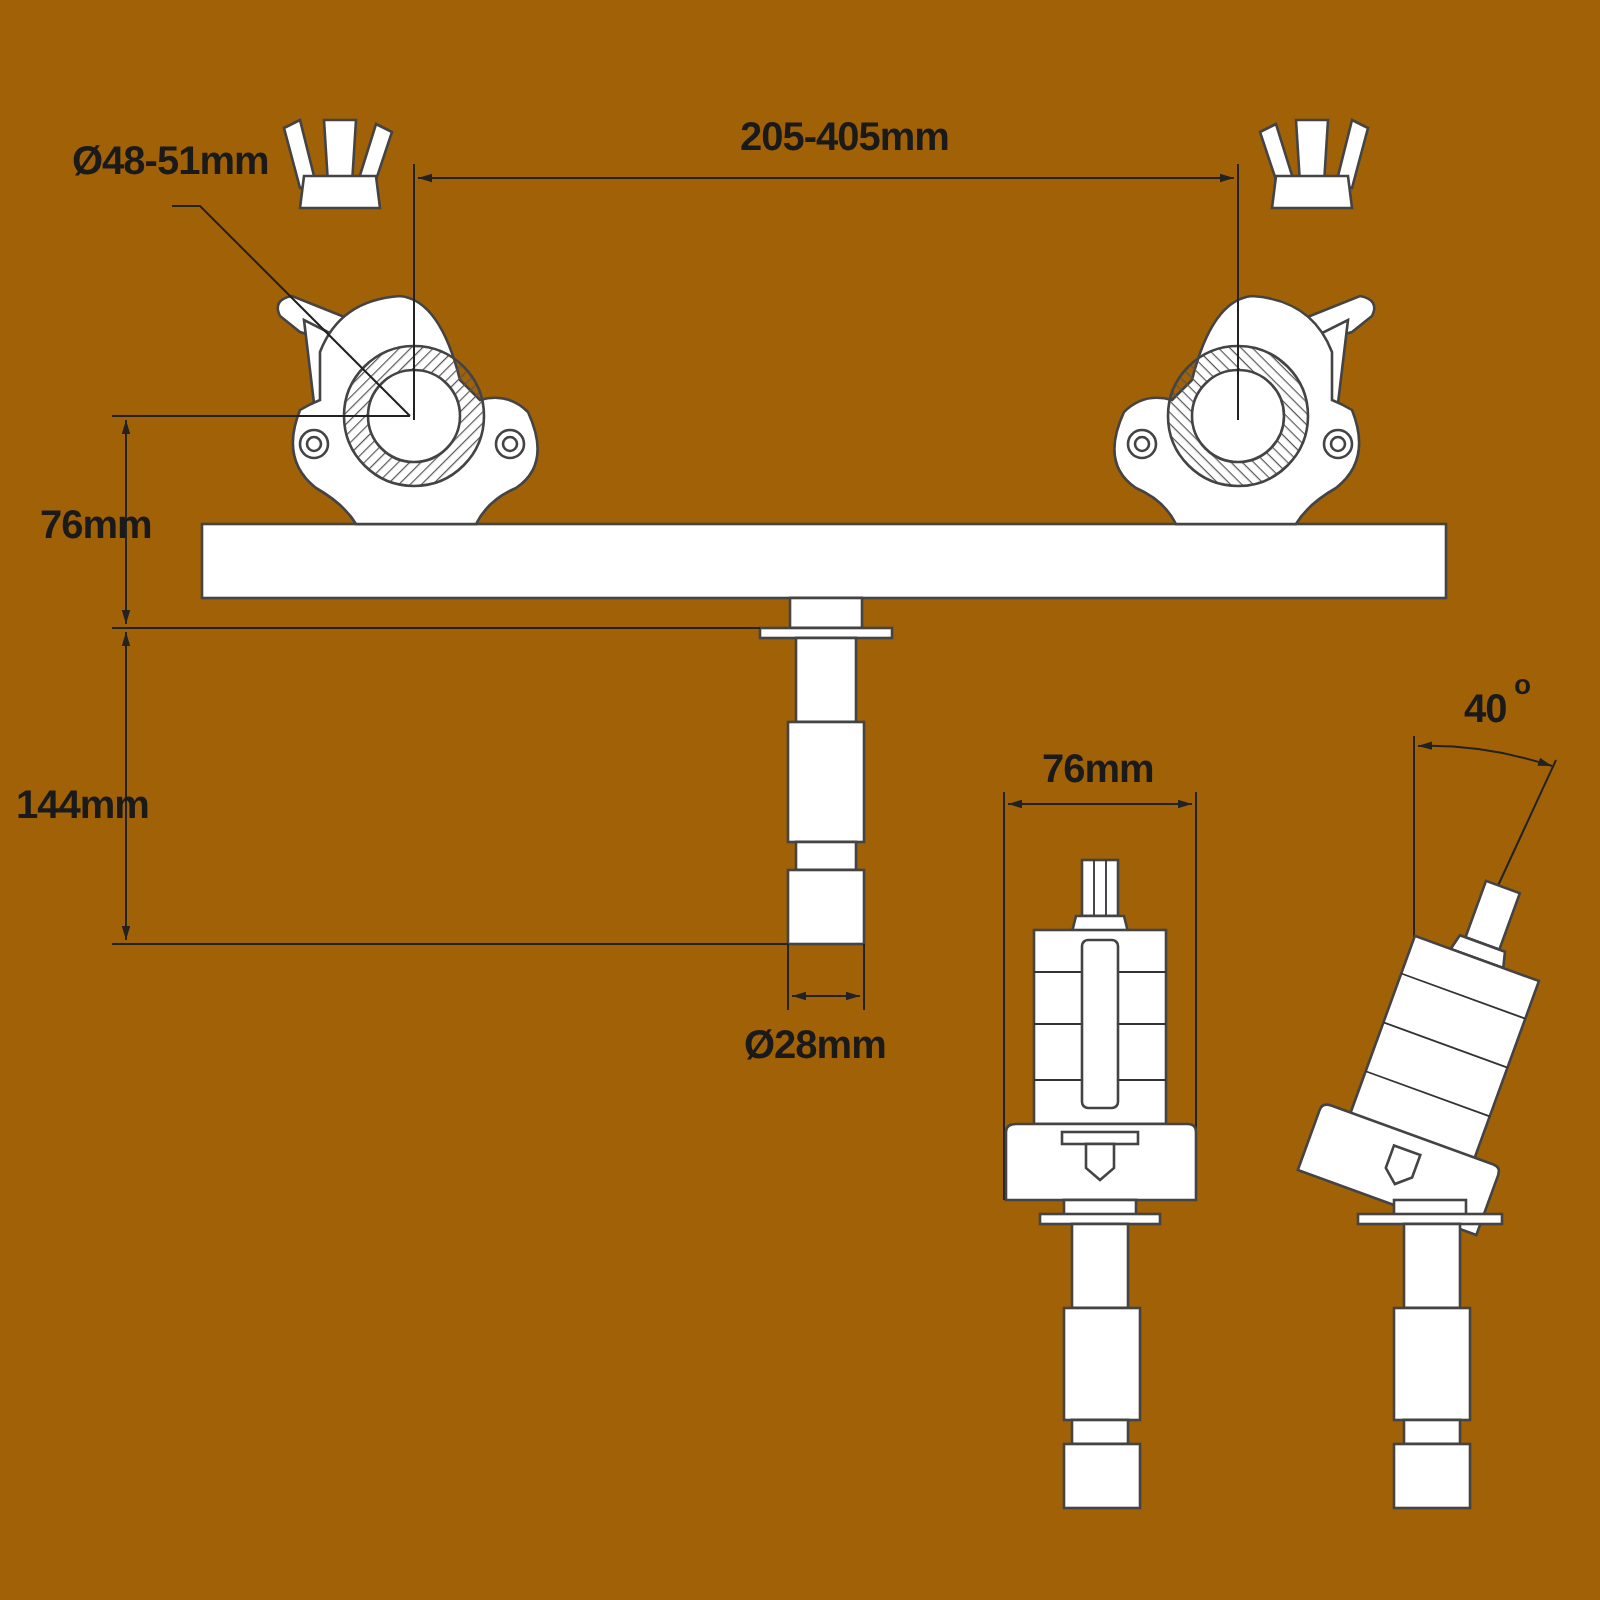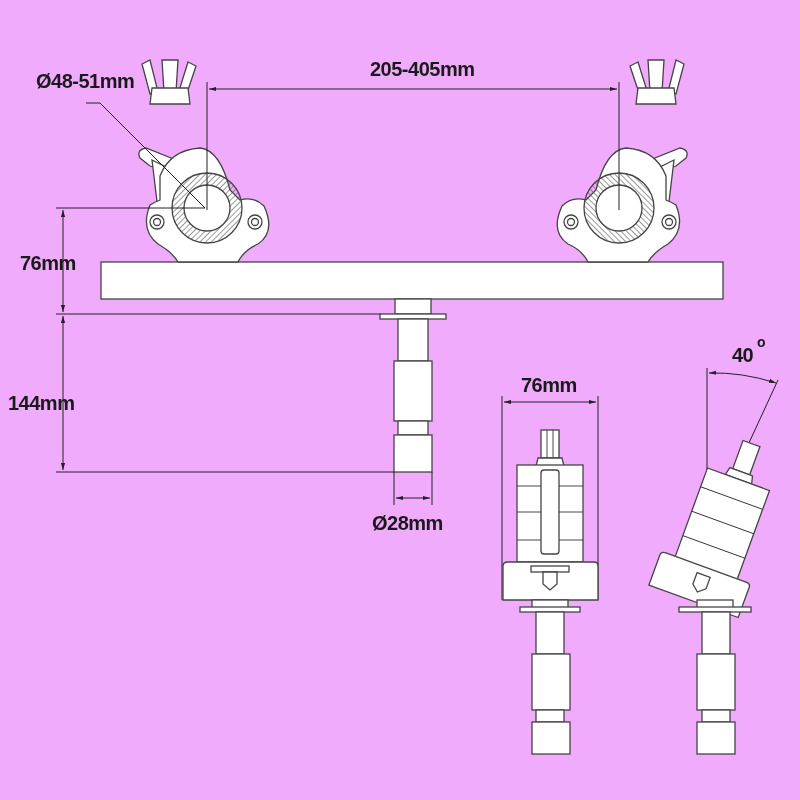--- a/index.html
+++ b/index.html
@@ -1,16 +1,16 @@
 <!DOCTYPE html>
 <html><head>
 <meta charset="utf-8">
 <style>
   html, body { margin:0; padding:0; background:#ffffff; }
-  #stage { position:relative; width:800px; height:800px; overflow:hidden; background:#f0abfc; }
+  #stage { position:relative; width:800px; height:800px; overflow:hidden; background:#a16207; }
   svg { position:absolute; left:0; top:0; }
   .lbl { position:absolute; font-family:"Liberation Sans", sans-serif; font-weight:bold; color:#1a1a1a; font-size:20px; letter-spacing:-0.5px; white-space:nowrap; }
   .sup { position:absolute; font-family:"Liberation Sans", sans-serif; font-weight:bold; color:#1a1a1a; font-size:14px; }
   .thin { stroke:#333; stroke-width:0.9; fill:none; }
   .part { stroke:#444; stroke-width:1.3; fill:#fff; }
   .dim { stroke:#222; stroke-width:1; fill:none; }
 </style>
 </head>
 <body>
 

